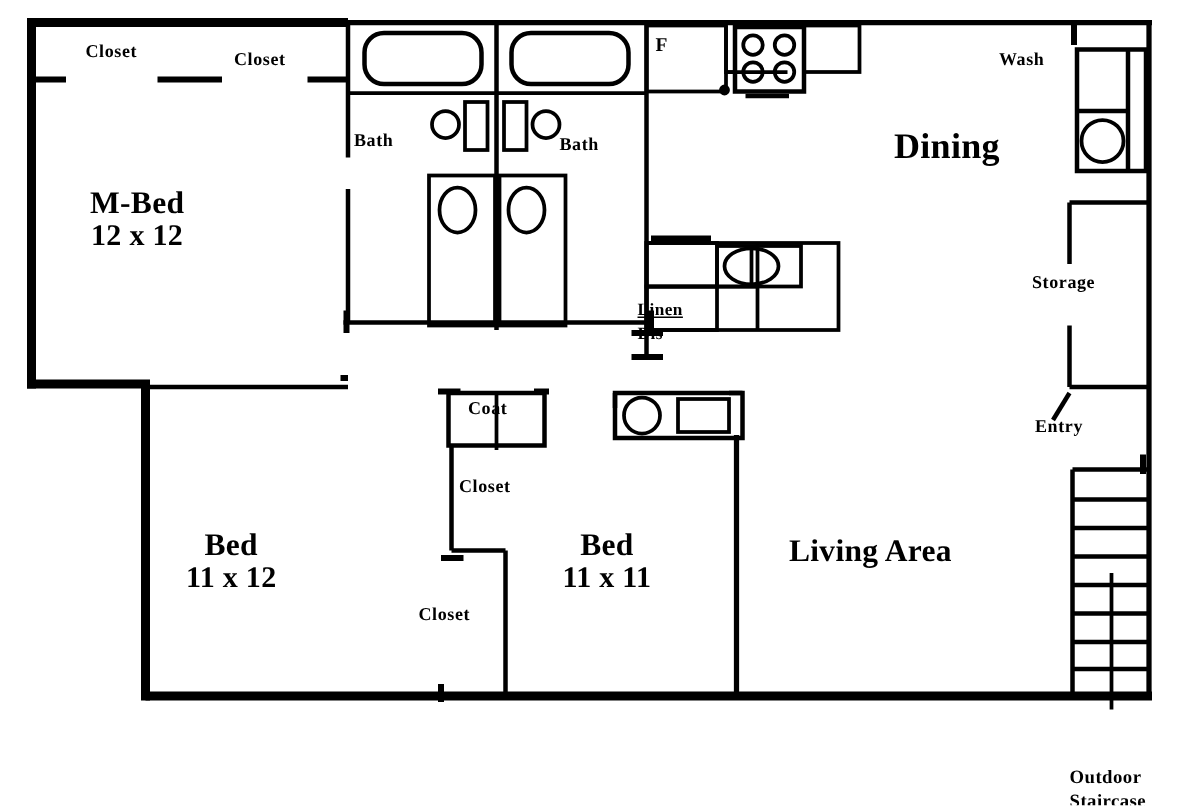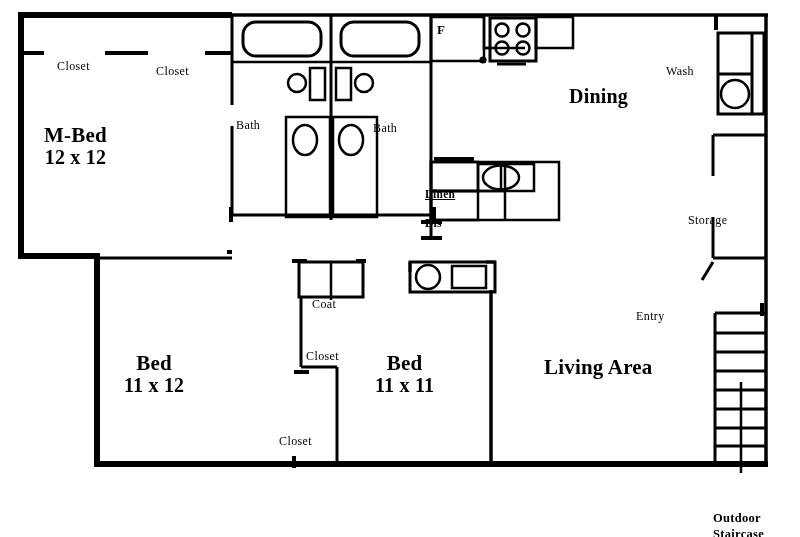--- a/index.html
+++ b/index.html
@@ -37,25 +37,24 @@
     font-weight: bold;
     font-size: 21px;
     text-align: center;
   }
   .lbl-room .dim {
     display: block;
     font-size: 20px;
     font-weight: bold;
   }
   .lbl-small {
-    font-weight: normal;
+    font-weight: bold;
     font-size: 12px;
     font-family: "Liberation Serif", serif;
     letter-spacing: 0.4px;
-    margin-top: 32px;
   }
   .lbl-tiny {
     font-weight: bold;
     font-size: 11.5px;
     letter-spacing: 0.3px;
   }
   .lbl-f {
     font-weight: bold;
     font-size: 13px;
   }
@@ -282,61 +281,61 @@
         <path d="M 762 303 L 762 316"></path>
       </g>
 
     </g>
   </svg>
 
   <div class="lbl lbl-small" style="left:57px; top:28px;">Closet</div>
 
   <div class="lbl lbl-small" style="left:156px; top:33px;">Closet</div>
 
-  <div class="lbl lbl-room" style="left:44px; top:124px;text-align:center;">
+  <div class="lbl lbl-room" style="left:60px; top:124px;text-align:center;">
     <span>M-Bed</span>
     <span class="dim">12 x 12</span>
   </div>
 
   <div class="lbl lbl-small" style="left:236px; top:87px;">Bath</div>
 
   <div class="lbl lbl-small" style="left:373px; top:90px;">Bath</div>
 
   <div class="lbl lbl-f" style="left:437px; top:23px;">F</div>
 
 
-  <div class="lbl lbl-room" style="left:569px; top:86px; font-size:20px;">Dining</div>
+  <div class="lbl lbl-room" style="left:596px; top:86px; font-size:24px;">Dining</div>
 
   <div class="lbl lbl-small" style="left:666px; top:33px;">Wash</div>
 
   <div class="lbl lbl-small" style="left:688px; top:182px;">Storage</div>
 
-  <div class="lbl lbl-small" style="left:636px; top:278px;">Entry</div>
+  <div class="lbl lbl-small" style="left:690px; top:278px;">Entry</div>
 
   <div class="lbl lbl-tiny" style="left:425px; top:169px;margin-top:48px;">Dis</div>
 
-  <div class="lbl lbl-tiny" style="left:425px; top:188px;text-decoration:underline;">Linen</div>
+  <div class="lbl lbl-tiny" style="left:425px; top:201px;text-decoration:underline;">Linen</div>
 
   <div class="lbl lbl-small" style="left:312px; top:266px;">Coat</div>
 
   <div class="lbl lbl-small" style="left:306px; top:318px;">Closet</div>
 
   <div class="lbl lbl-small" style="left:279px; top:403px;">Closet</div>
 
   <div class="lbl lbl-room" style="left:124px; top:352px;">
     <span>Bed</span>
     <span class="dim">11 x 12</span>
   </div>
 
   <div class="lbl lbl-room" style="left:375px; top:352px;">
     <span>Bed</span>
     <span class="dim">11 x 11</span>
   </div>
 
-  <div class="lbl lbl-room" style="left:544px; top:356px;">
+  <div class="lbl lbl-room" style="left:526px; top:356px;">
     <span>Living Area</span>
   </div>
 
   <div class="lbl lbl-stair" style="left:713px; top:511px;">
     <span>Outdoor</span>
     <span class="l2">Staircase</span>
   </div>
 
 </div>
 

